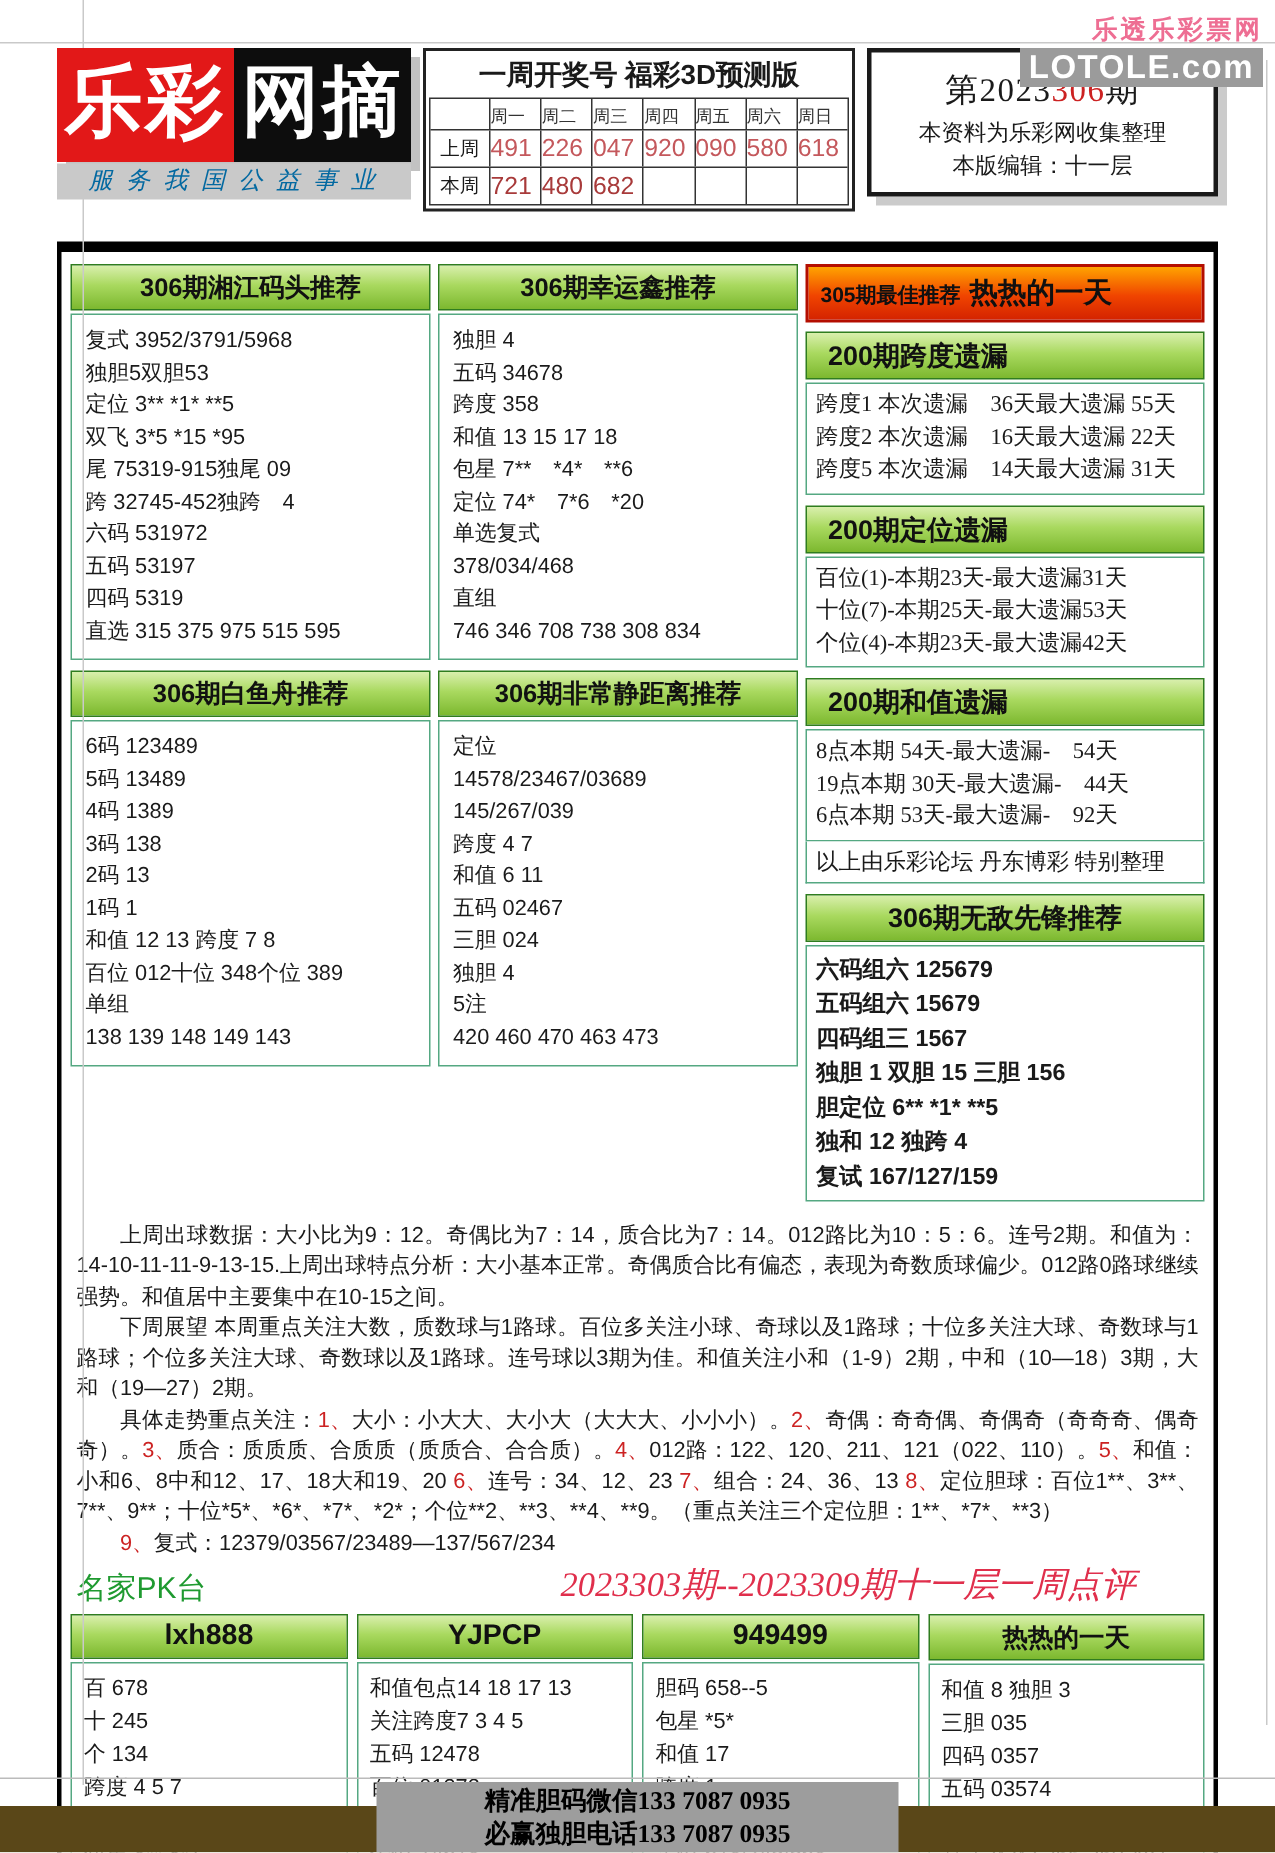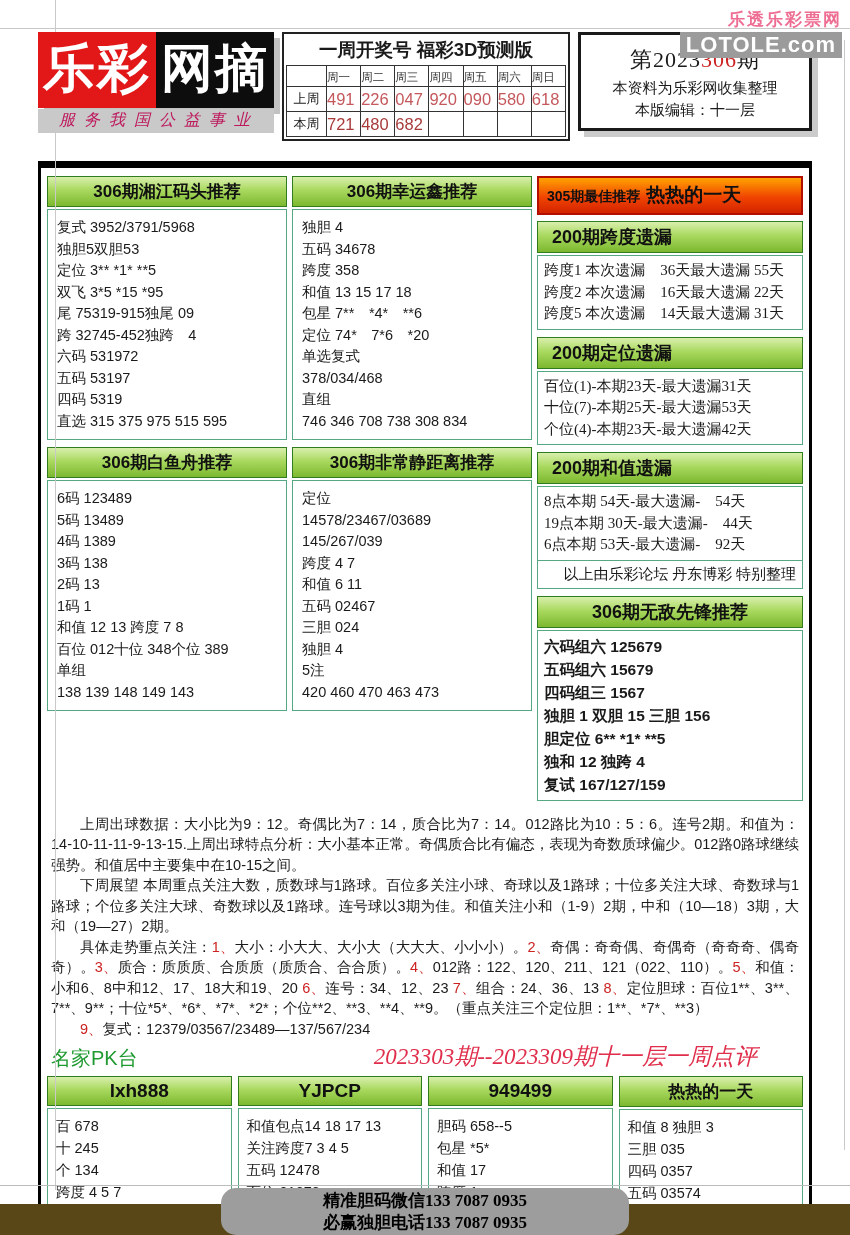--- a/index.html
+++ b/index.html
@@ -21,21 +21,21 @@
 
   
   .header { position:relative; padding:32px 38px 0 38px; display:flex; align-items:flex-start; gap:8px; }
   .logo-wrap { width:236px; }
   .logo { display:flex; box-shadow:6px 6px 0 #c2c2c2; }
   .logo span { color:#fff; font-weight:bold; font-size:52px; line-height:74px; height:76px;
                width:50%; text-align:center; letter-spacing:2px;
                font-family:"Liberation Serif","DejaVu Serif",serif; }
   .logo-red { background:#e21818; }
   .logo-black { background:#0d0d0d; }
-  .tagline { margin-top:1px; background:#c9c9c9; color:#be185d; font-style:italic;
+  .tagline { margin-top:1px; background:#c9c9c9; color:#0369a1; font-style:italic;
              font-size:16px; letter-spacing:9px; text-align:center; padding:1px 0 2px 6px; }
 
   .weekbox { width:288px; border:2px solid #222; background:#fff; }
   .week-title { font-weight:bold; font-size:18.5px; text-align:center; padding:3px 0; }
   .week-grid { border-top:2px solid #222; margin:0 2px 2px 2px; border:1.5px solid #333; }
   .wrow { display:flex; }
   .wrow + .wrow { border-top:1px solid #333; }
   .wlab { width:40px; font-size:13px; display:flex; align-items:center; justify-content:center; }
   .whead .wlab { height:20px; }
   .wday, .wval { width:35px; border-left:1px solid #333; text-align:left; overflow:hidden; }
@@ -95,24 +95,24 @@
   .bbox .pbox-h { font-size:19px; }
   .bbox-zh .pbox-h { font-size:17px; }
   .bbox .pbox-b { height:208px; padding:6px 8px; }
   .bbox .bline { font-size:14.5px; line-height:22px; }
 
   
   .footer { position:absolute; left:0; right:0; bottom:0; height:50px; }
   .footer-line { position:absolute; top:0; left:0; right:0; height:1px; background:#bbb; }
   .footer-bar { position:absolute; bottom:0; left:0; right:0; height:31px; background:#5a4718; }
   .footer-box { position:absolute; bottom:0; left:50%; transform:translateX(-50%);
-                width:408px; height:47px; background:#9d9d9d; color:#000;
+                width:348px; height:47px; background:#9d9d9d; color:#000;
                 display:flex; flex-direction:column; justify-content:center; text-align:center;
                 font-weight:bold; font-size:17px; line-height:22px;
-                font-family:"Liberation Serif","DejaVu Serif",serif;border-radius:15px; }
+                font-family:"Liberation Serif","DejaVu Serif",serif; }
 </style>
 </head>
 <body>
 
 <div class="page">
   <div class="scan-h"></div>
   <div class="scan-v"></div>
   <div class="scan-v2"></div>
 
   <div class="corner">
@@ -263,21 +263,21 @@
               <div class="rline">个位(4)-本期23天-最大遗漏42天</div>
             </div>
         </div>
         <div class="pbox">
           <div class="pbox-h">200期和值遗漏</div>
           <div class="pbox-b">
           <div class="rline">8点本期 54天-最大遗漏-　54天</div>
               <div class="rline">19点本期 30天-最大遗漏-　44天</div>
               <div class="rline">6点本期 53天-最大遗漏-　92天</div>
             </div>
-          <div class="pbox-b box-note" style="margin-top:0;border-top:none;text-align:right;">以上由乐彩论坛 丹东博彩 特别整理</div>
+          <div class="pbox-b box-note" style="margin-top:0;border-top:none;">以上由乐彩论坛 丹东博彩 特别整理</div>
         </div>
         <div class="pbox wudi">
           <div class="pbox-h">306期无敌先锋推荐</div>
           <div class="pbox-b">
               <div class="bline">六码组六 125679</div>
               <div class="bline">五码组六 15679</div>
               <div class="bline">四码组三 1567</div>
               <div class="bline">独胆 1 双胆 15 三胆 156</div>
               <div class="bline">胆定位 6** *1* **5</div>
               <div class="bline">独和 12 独跨 4</div>

